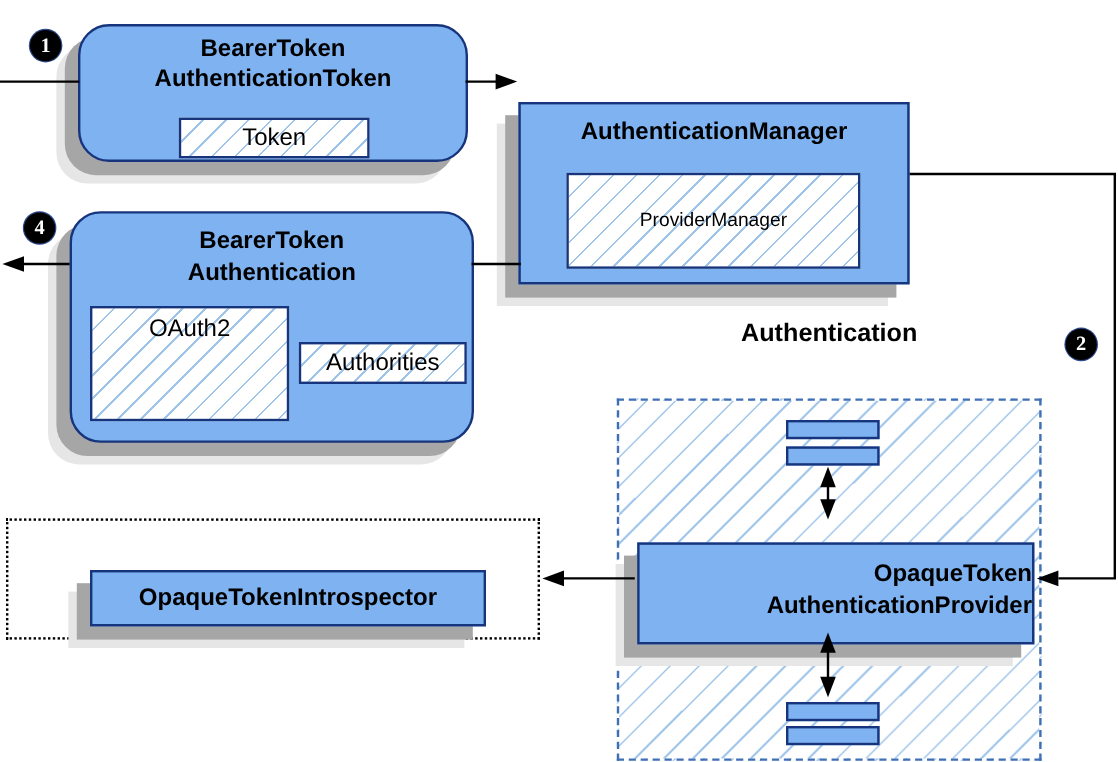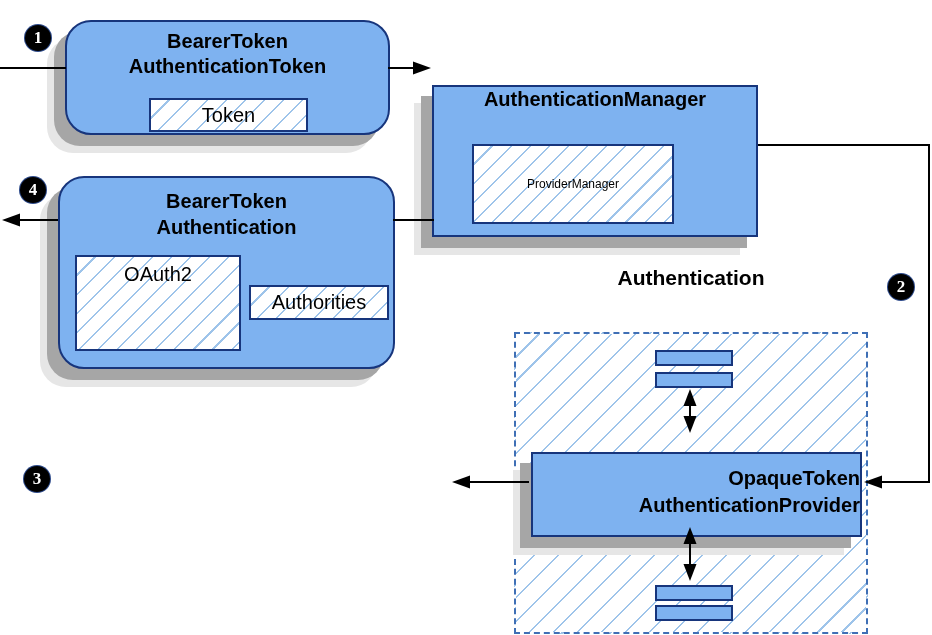--- a/index.html
+++ b/index.html
@@ -41,22 +41,22 @@
     color: #000;
     font-weight: normal;
     text-align: center;
   }
   
   #btat-box   { left: 65px;  top: 4px;   width: 325px; height: 115px; }
   #btat-title { padding-top: 7px; font-size: 20px; line-height: 25px; }
   #token-chip { left: 82px; top: 76px; width: 159px; height: 34px; font-size: 20px; line-height: 30px; }
 
   #am-box     { left: 432px; top: 69px;  width: 326px; height: 152px; }
-  #am-title   { padding-top: 0; font-size: 20px; line-height: 25px; }
-  #pm-chip    { left: 38px; top: 57px; width: 202px; height: 80px; font-size: 12px; line-height: 76px; }
+  #am-title   { padding-top: 11px; font-size: 20px; line-height: 25px; }
+  #pm-chip    { left: 38px; top: 57px; width: 245px; height: 80px; font-size: 16px; line-height: 76px; }
 
   #bta-box    { left: 58px;  top: 160px; width: 337px; height: 193px; }
   #bta-title  { padding-top: 10px; font-size: 20px; line-height: 26px; }
   #principal-chip { left: 15px; top: 77px; width: 166px; height: 96px; font-size: 20px; line-height: 28px; padding-top: 3px; }
   #authorities-chip { left: 189px; top: 107px; width: 140px; height: 35px; font-size: 20px; line-height: 31px; }
 
   #providers-label {
     position: absolute; left: 566px; top: 265px; width: 250px;
     text-align: center; color: #000; font-weight: bold;
     font-size: 21px; line-height: 25px;
@@ -164,20 +164,23 @@
     <div class="node shadowed" id="provider-box">
       <div id="provider-title">
         <div>OpaqueToken</div>
         <div>AuthenticationProvider</div>
       </div>
     </div>
     <div class="mini-rect" id="mini-bot-1"></div>
     <div class="mini-rect" id="mini-bot-2"></div>
   </div>
 
+  <div id="introspector-group">
+    <div class="node shadowed" id="introspector-box">OpaqueTokenIntrospector</div>
+  </div>
 
   <svg id="arrows" viewBox="0 0 932 635">
     <g>
       <line x1="0" y1="68" x2="66" y2="68"></line>
     </g>
     <g>
       <line x1="388" y1="68" x2="415" y2="68"></line>
       <polygon points="431,68 413,61.5 413,74.5"></polygon>
     </g>
     <g>

